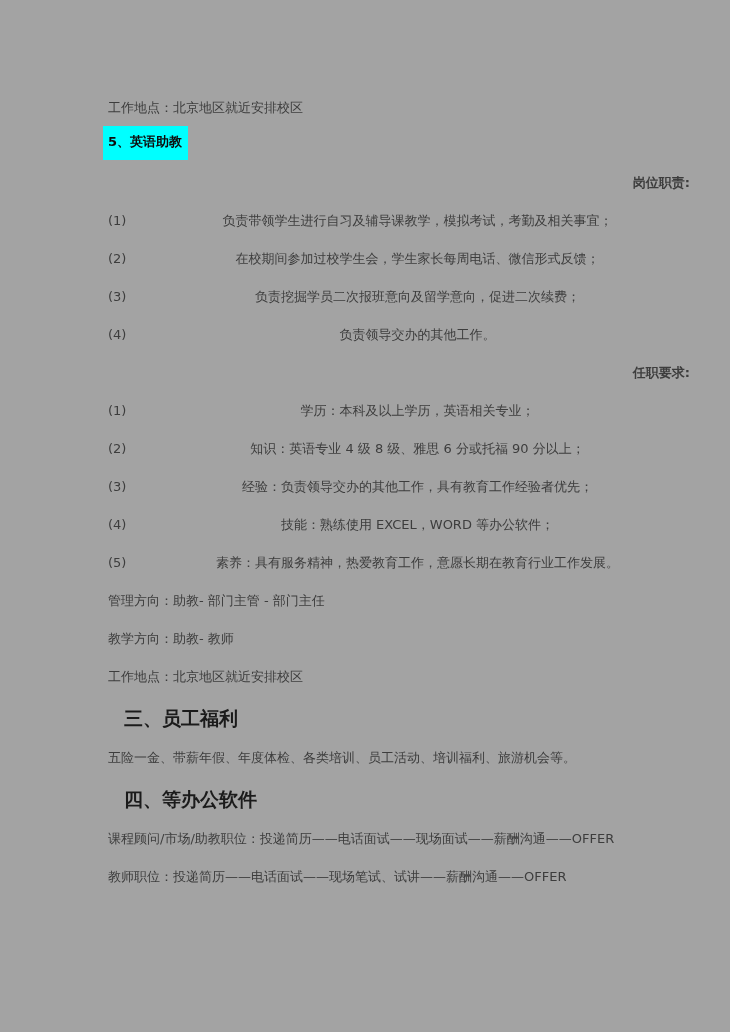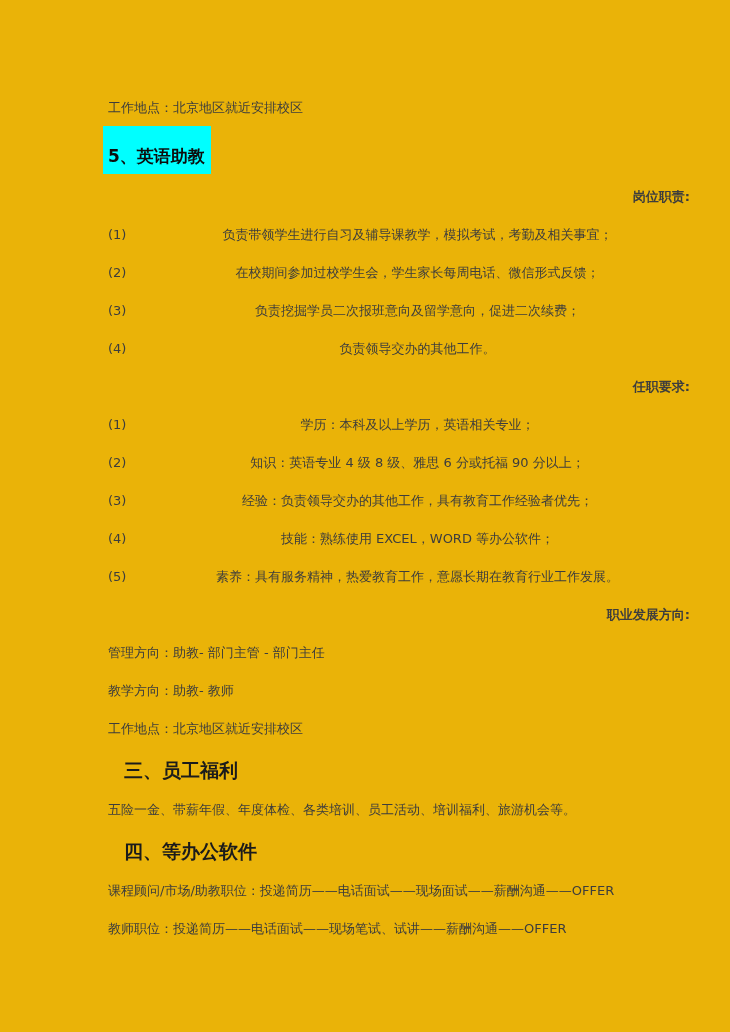--- a/index.html
+++ b/index.html
@@ -1,42 +1,42 @@
 <!DOCTYPE html>
 <html><head>
 <meta charset="utf-8">
 <style>
   html, body { margin: 0; padding: 0; background: #ffffff; }
   .page {
     position: relative;
     width: 730px;
     height: 1032px;
-    background: #eab308;
+    background: #a3a3a3;
     box-sizing: border-box;
     padding: 100px 40px 0 108px;
     font-family: "DejaVu Sans", "Liberation Sans", sans-serif;
     color: #3d3d3d;
     overflow: hidden;
   }
   .p {
     margin: 0 0 22px 0;
     font-size: 13px;
     line-height: 16px;
   }
   .mb-sm { margin-bottom: 10px; }
   .bold { font-weight: bold; text-align: right; }
   .hl-line { margin: 0 0 15px 0; }
   .hl {
     display: inline-block;
     background: #00ffff;
     color: #0d0d0d;
     font-weight: bold;
-    font-size: 17px;
+    font-size: 13px;
     line-height: 16px;
-    padding: 22px 6px 10px 5px;
+    padding: 8px 6px 10px 5px;
     margin-left: -5px;
   }
   .li {
     display: flex;
     margin: 0 0 22px 0;
     font-size: 13px;
     line-height: 16px;
   }
   .li .num { flex: 0 0 37px; }
   .li .txt { flex: 1 1 auto; text-align: center; }
@@ -92,21 +92,20 @@
   </div>
   <div class="li">
     <span class="num">(4)</span>
     <span class="txt">技能：熟练使用 EXCEL，WORD 等办公软件；</span>
   </div>
   <div class="li">
     <span class="num">(5)</span>
     <span class="txt">素养：具有服务精神，热爱教育工作，意愿长期在教育行业工作发展。</span>
   </div>
 
-  <p class="p bold">职业发展方向:</p>
   <p class="p">管理方向：助教- 部门主管 - 部门主任</p>
   <p class="p">教学方向：助教- 教师</p>
   <p class="p">工作地点：北京地区就近安排校区</p>
 
   <h2 class="h2">三、员工福利</h2>
   <p class="p">五险一金、带薪年假、年度体检、各类培训、员工活动、培训福利、旅游机会等。</p>
 
   <h2 class="h2">四、等办公软件</h2>
   <p class="p">课程顾问/市场/助教职位：投递简历——电话面试——现场面试——薪酬沟通——OFFER</p>
   <p class="p">教师职位：投递简历——电话面试——现场笔试、试讲——薪酬沟通——OFFER</p>

